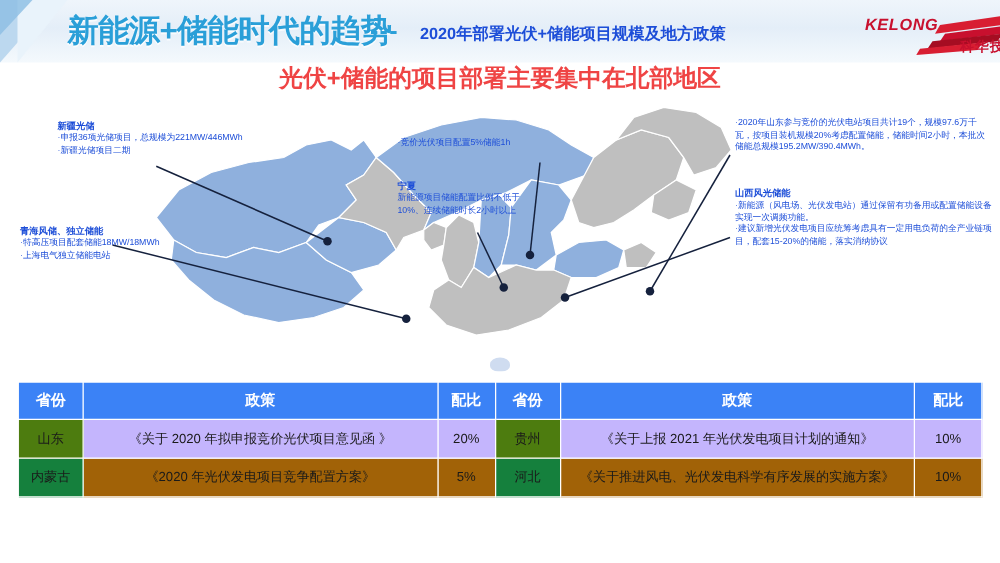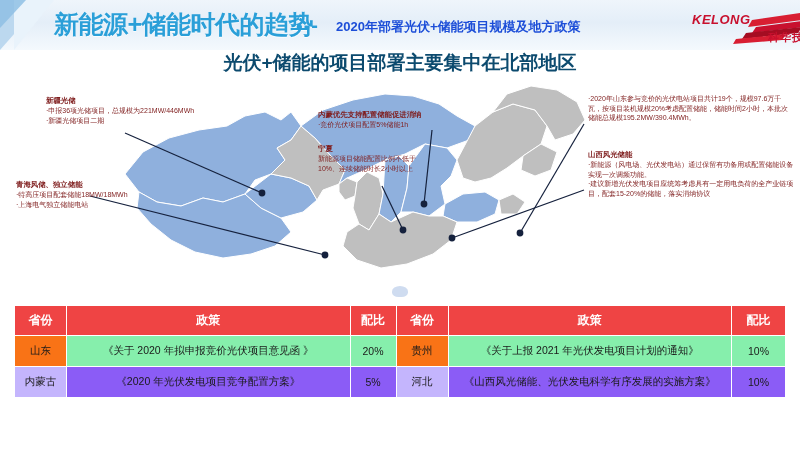--- a/index.html
+++ b/index.html
@@ -31,52 +31,52 @@
   
   .logo{position:absolute;right:8px;top:6px;width:128px;height:40px;}
   .logo-word{position:absolute;left:2px;top:6px;font-size:13px;font-weight:bold;
     font-style:italic;color:#c8102e;letter-spacing:.5px;}
   .logo-cn{position:absolute;right:2px;bottom:1px;font-size:11px;font-weight:bold;
     color:#c8102e;letter-spacing:1px;}
   .logo-svg{position:absolute;left:0;top:0;}
 
   
   .page-title{position:absolute;left:0;top:50px;width:800px;text-align:center;
-    font-size:19px;font-weight:bold;color:#0c4a6e;}
+    font-size:19px;font-weight:bold;color:#ef4444;}
 
   
   .map-wrap{position:absolute;left:95px;top:82px;width:530px;height:200px;}
   .map-wrap svg{display:block;}
 
   
-  .anno{position:absolute;color:#7f1d1d;}
+  .anno{position:absolute;color:#1d4ed8;}
   .anno .anno-title{font-size:7.4px;font-weight:bold;line-height:1.35;white-space:nowrap;}
   .anno .anno-line{font-size:7px;line-height:1.38;}
   .anno.wrap .anno-line{white-space:normal;}
 
   #anno-xinjiang{left:46px;top:96px;width:215px;}
   #anno-qinghai{left:16px;top:180px;width:200px;}
   #anno-neimeng{left:318px;top:110px;width:165px;}
   #anno-ningxia{left:318px;top:144px;width:115px;}
   #anno-shandong{left:588px;top:94px;width:206px;}
   #anno-shanxi{left:588px;top:150px;width:206px;}
 
   
   .leads{position:absolute;left:0;top:0;width:800px;height:290px;pointer-events:none;}
 
   
   .tbl{position:absolute;left:14px;top:305px;width:772px;border-collapse:collapse;
     table-layout:fixed;}
-  .tbl th{background:#ef4444;color:#ffffff;font-size:12px;font-weight:bold;
+  .tbl th{background:#3b82f6;color:#ffffff;font-size:12px;font-weight:bold;
     text-align:center;padding:6px 2px;border:1px solid #ffffff;}
   .tbl td{font-size:10.5px;color:#1a1a1a;text-align:center;padding:8px 3px;
-    border:1px solid #ffffff;background:#86efac;}
-  .tbl td.prov{background:#f97316;}
-  .tbl tr.alt td{background:#8b5cf6;}
-  .tbl tr.alt td.prov{background:#c4b5fd;}
+    border:1px solid #ffffff;background:#c4b5fd;}
+  .tbl td.prov{background:#4d7c0f;}
+  .tbl tr.alt td{background:#a16207;}
+  .tbl tr.alt td.prov{background:#15803d;}
   .c-prov{width:52px;}
   .c-ratio{width:46px;}
   .c-ratio2{width:54px;}
 
   .deco-dot{position:absolute;left:392px;top:286px;width:16px;height:11px;
     background:#cfdcf0;border-radius:50% 50% 40% 40%;}
 </style>
 </head>
 <body>
 
@@ -166,21 +166,20 @@
     <div class="anno-line">·新疆光储项目二期</div>
   </div>
 
   <div class="anno" id="anno-qinghai">
     <div class="anno-title">青海风储、独立储能</div>
     <div class="anno-line">·特高压项目配套储能18MW/18MWh</div>
     <div class="anno-line">·上海电气独立储能电站</div>
   </div>
 
   <div class="anno" id="anno-neimeng">
-    <div class="anno-title">内蒙优先支持配置储能促进消纳</div>
     <div class="anno-line">·竞价光伏项目配置5%储能1h</div>
   </div>
 
   <div class="anno wrap" id="anno-ningxia">
     <div class="anno-title">宁夏</div>
     <div class="anno-line">新能源项目储能配置比例不低于10%、连续储能时长2小时以上</div>
   </div>
 
   <div class="anno wrap" id="anno-shandong">
     <div class="anno-line">·2020年山东参与竞价的光伏电站项目共计19个，规模97.6万千瓦，按项目装机规模20%考虑配置储能，储能时间2小时，本批次储能总规模195.2MW/390.4MWh。</div>
@@ -220,19 +219,19 @@
         <td>20%</td>
         <td class="prov">贵州</td>
         <td>《关于上报 2021 年光伏发电项目计划的通知》</td>
         <td>10%</td>
       </tr>
       <tr class="alt">
         <td class="prov">内蒙古</td>
         <td>《2020 年光伏发电项目竞争配置方案》</td>
         <td>5%</td>
         <td class="prov">河北</td>
-        <td>《山西风光储能、光伏发电科学有序发展的实施方案》</td>
+        <td>《关于推进风电、光伏发电科学有序发展的实施方案》</td>
         <td>10%</td>
       </tr>
     </tbody>
   </table>
 
 </div>
 
 </body></html>

